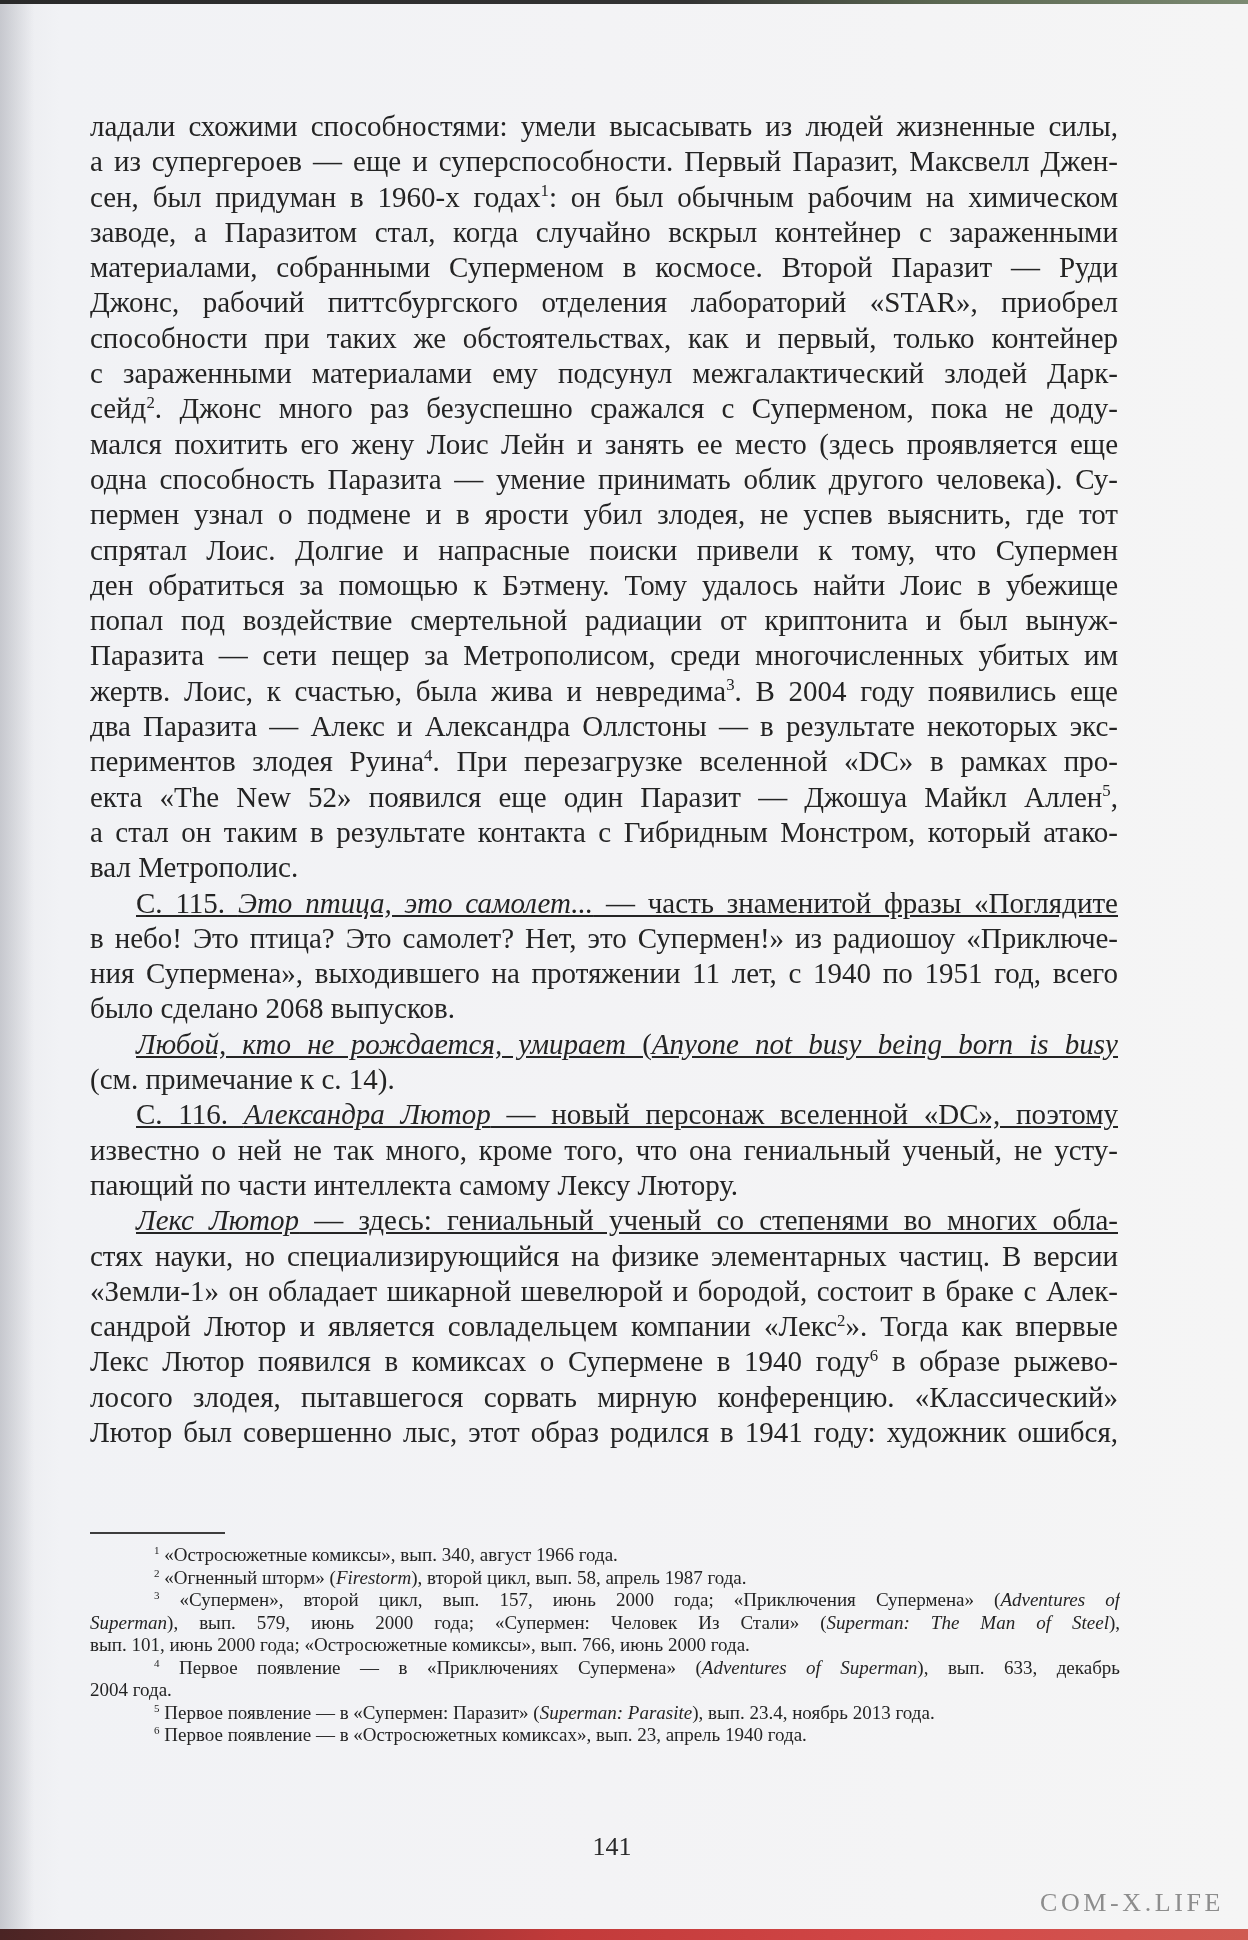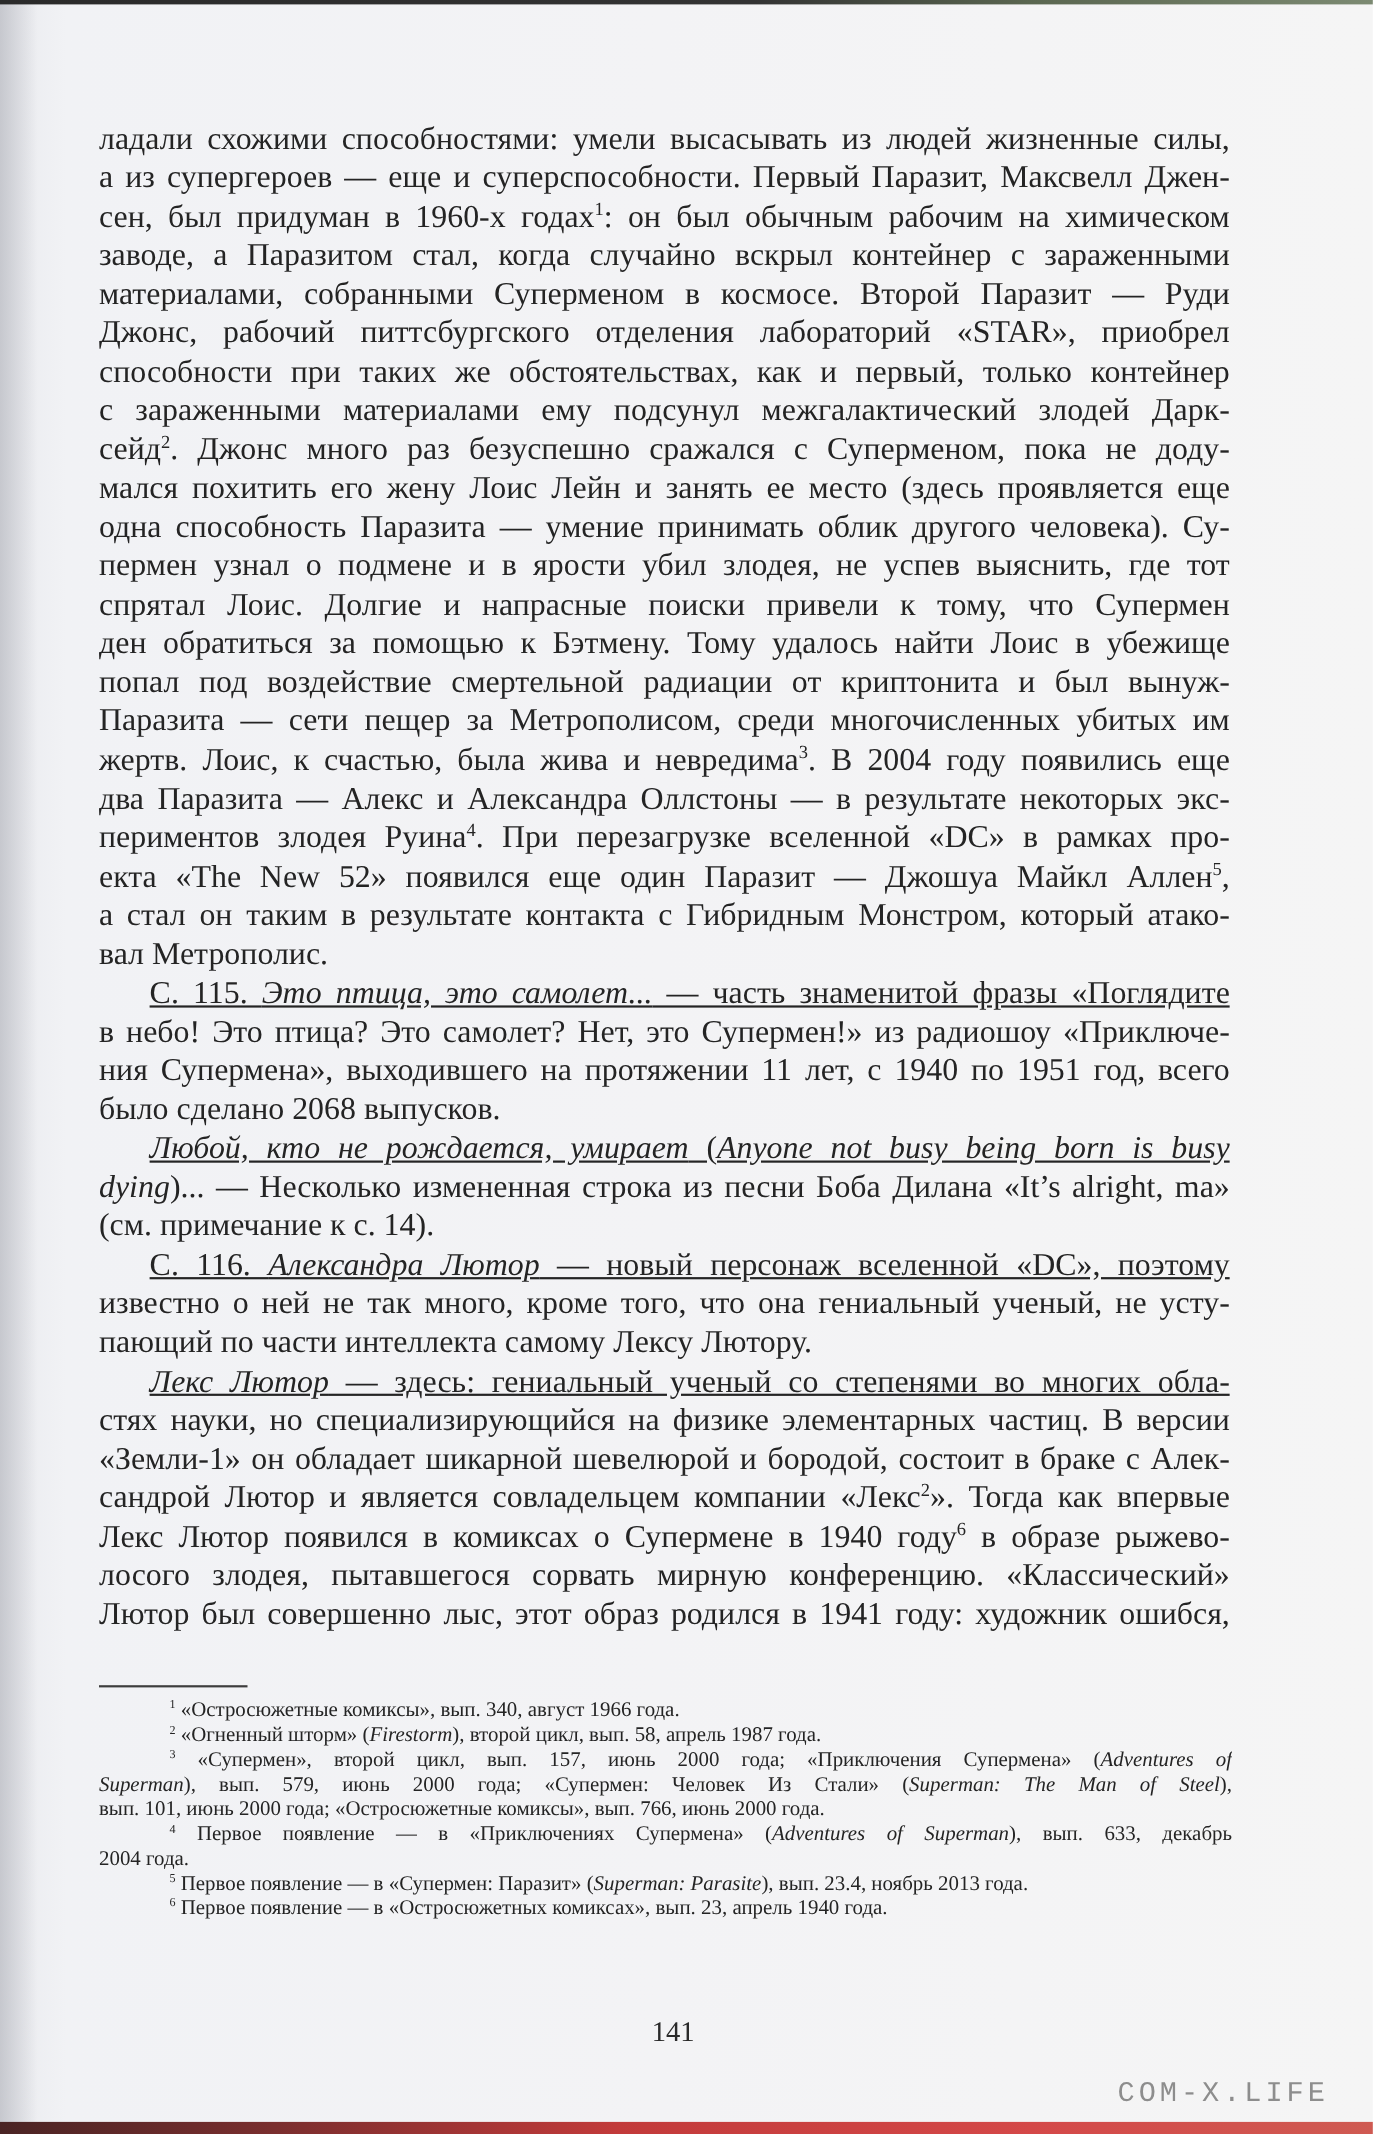--- a/index.html
+++ b/index.html
@@ -42,22 +42,22 @@
     position: absolute; left: 90px; top: 1544px; width: 1030px;
     font-size: 19px; line-height: 22.5px; font-family: Liberation Serif, serif;
   }
   .footnotes .line { height: 22.5px; }
   .footnotes .line.indent { padding-left: 64px; }
   .page-number {
     position: absolute; left: 574px; width: 76px; top: 1833px; text-align: center;
     font-size: 26px; line-height: 28px; color: #2a2a2a;
   }
   .watermark {
-    position: absolute; left: 1016px; top: 1888px;
-    font-family: Liberation Mono, monospace;
+    position: absolute; left: 1040px; top: 1888px;
+    font-family: Liberation Serif, serif;
     font-size: 26px; letter-spacing: 3.6px; color: #8d8d8d; line-height: 30px; text-align: center;
   }
 </style>
 </head>
 <body>
 
 <div class="left-edge"></div>
 <div class="top-edge"></div>
 
 <div class="main-text" id="main-text">
@@ -86,21 +86,20 @@
       <div class="line last" style=""><span>вал Метрополис.</span></div>
     </div>
     <div class="para">
       <div class="line indent" style=""><span>С. 115. </span><i>Это птица, это самолет...</i><span> — часть знаменитой фразы «Поглядите</span></div>
       <div class="line" style=""><span>в небо! Это птица? Это самолет? Нет, это Супермен!» из радиошоу «Приключе-</span></div>
       <div class="line" style=""><span>ния Супермена», выходившего на протяжении 11 лет, с 1940 по 1951 год, всего</span></div>
       <div class="line last" style=""><span>было сделано 2068 выпусков.</span></div>
     </div>
     <div class="para">
       <div class="line indent" style=""><i>Любой, кто не рождается, умирает</i><span> (</span><i>Anyone not busy being born is busy</i></div>
-      <div class="line" style=""><i>dying</i><span>)... — Несколько измененная строка из песни Боба Дилана «It’s alright, ma»</span></div>
       <div class="line last" style=""><span>(см. примечание к с. 14).</span></div>
     </div>
     <div class="para">
       <div class="line indent" style=""><span>С. 116. </span><i>Александра Лютор</i><span> — новый персонаж вселенной «DC», поэтому</span></div>
       <div class="line" style=""><span>известно о ней не так много, кроме того, что она гениальный ученый, не усту-</span></div>
       <div class="line last" style=""><span>пающий по части интеллекта самому Лексу Лютору.</span></div>
     </div>
     <div class="para">
       <div class="line indent" style=""><i>Лекс Лютор</i><span> — здесь: гениальный ученый со степенями во многих обла-</span></div>
       <div class="line" style=""><span>стях науки, но специализирующийся на физике элементарных частиц. В версии</span></div>

